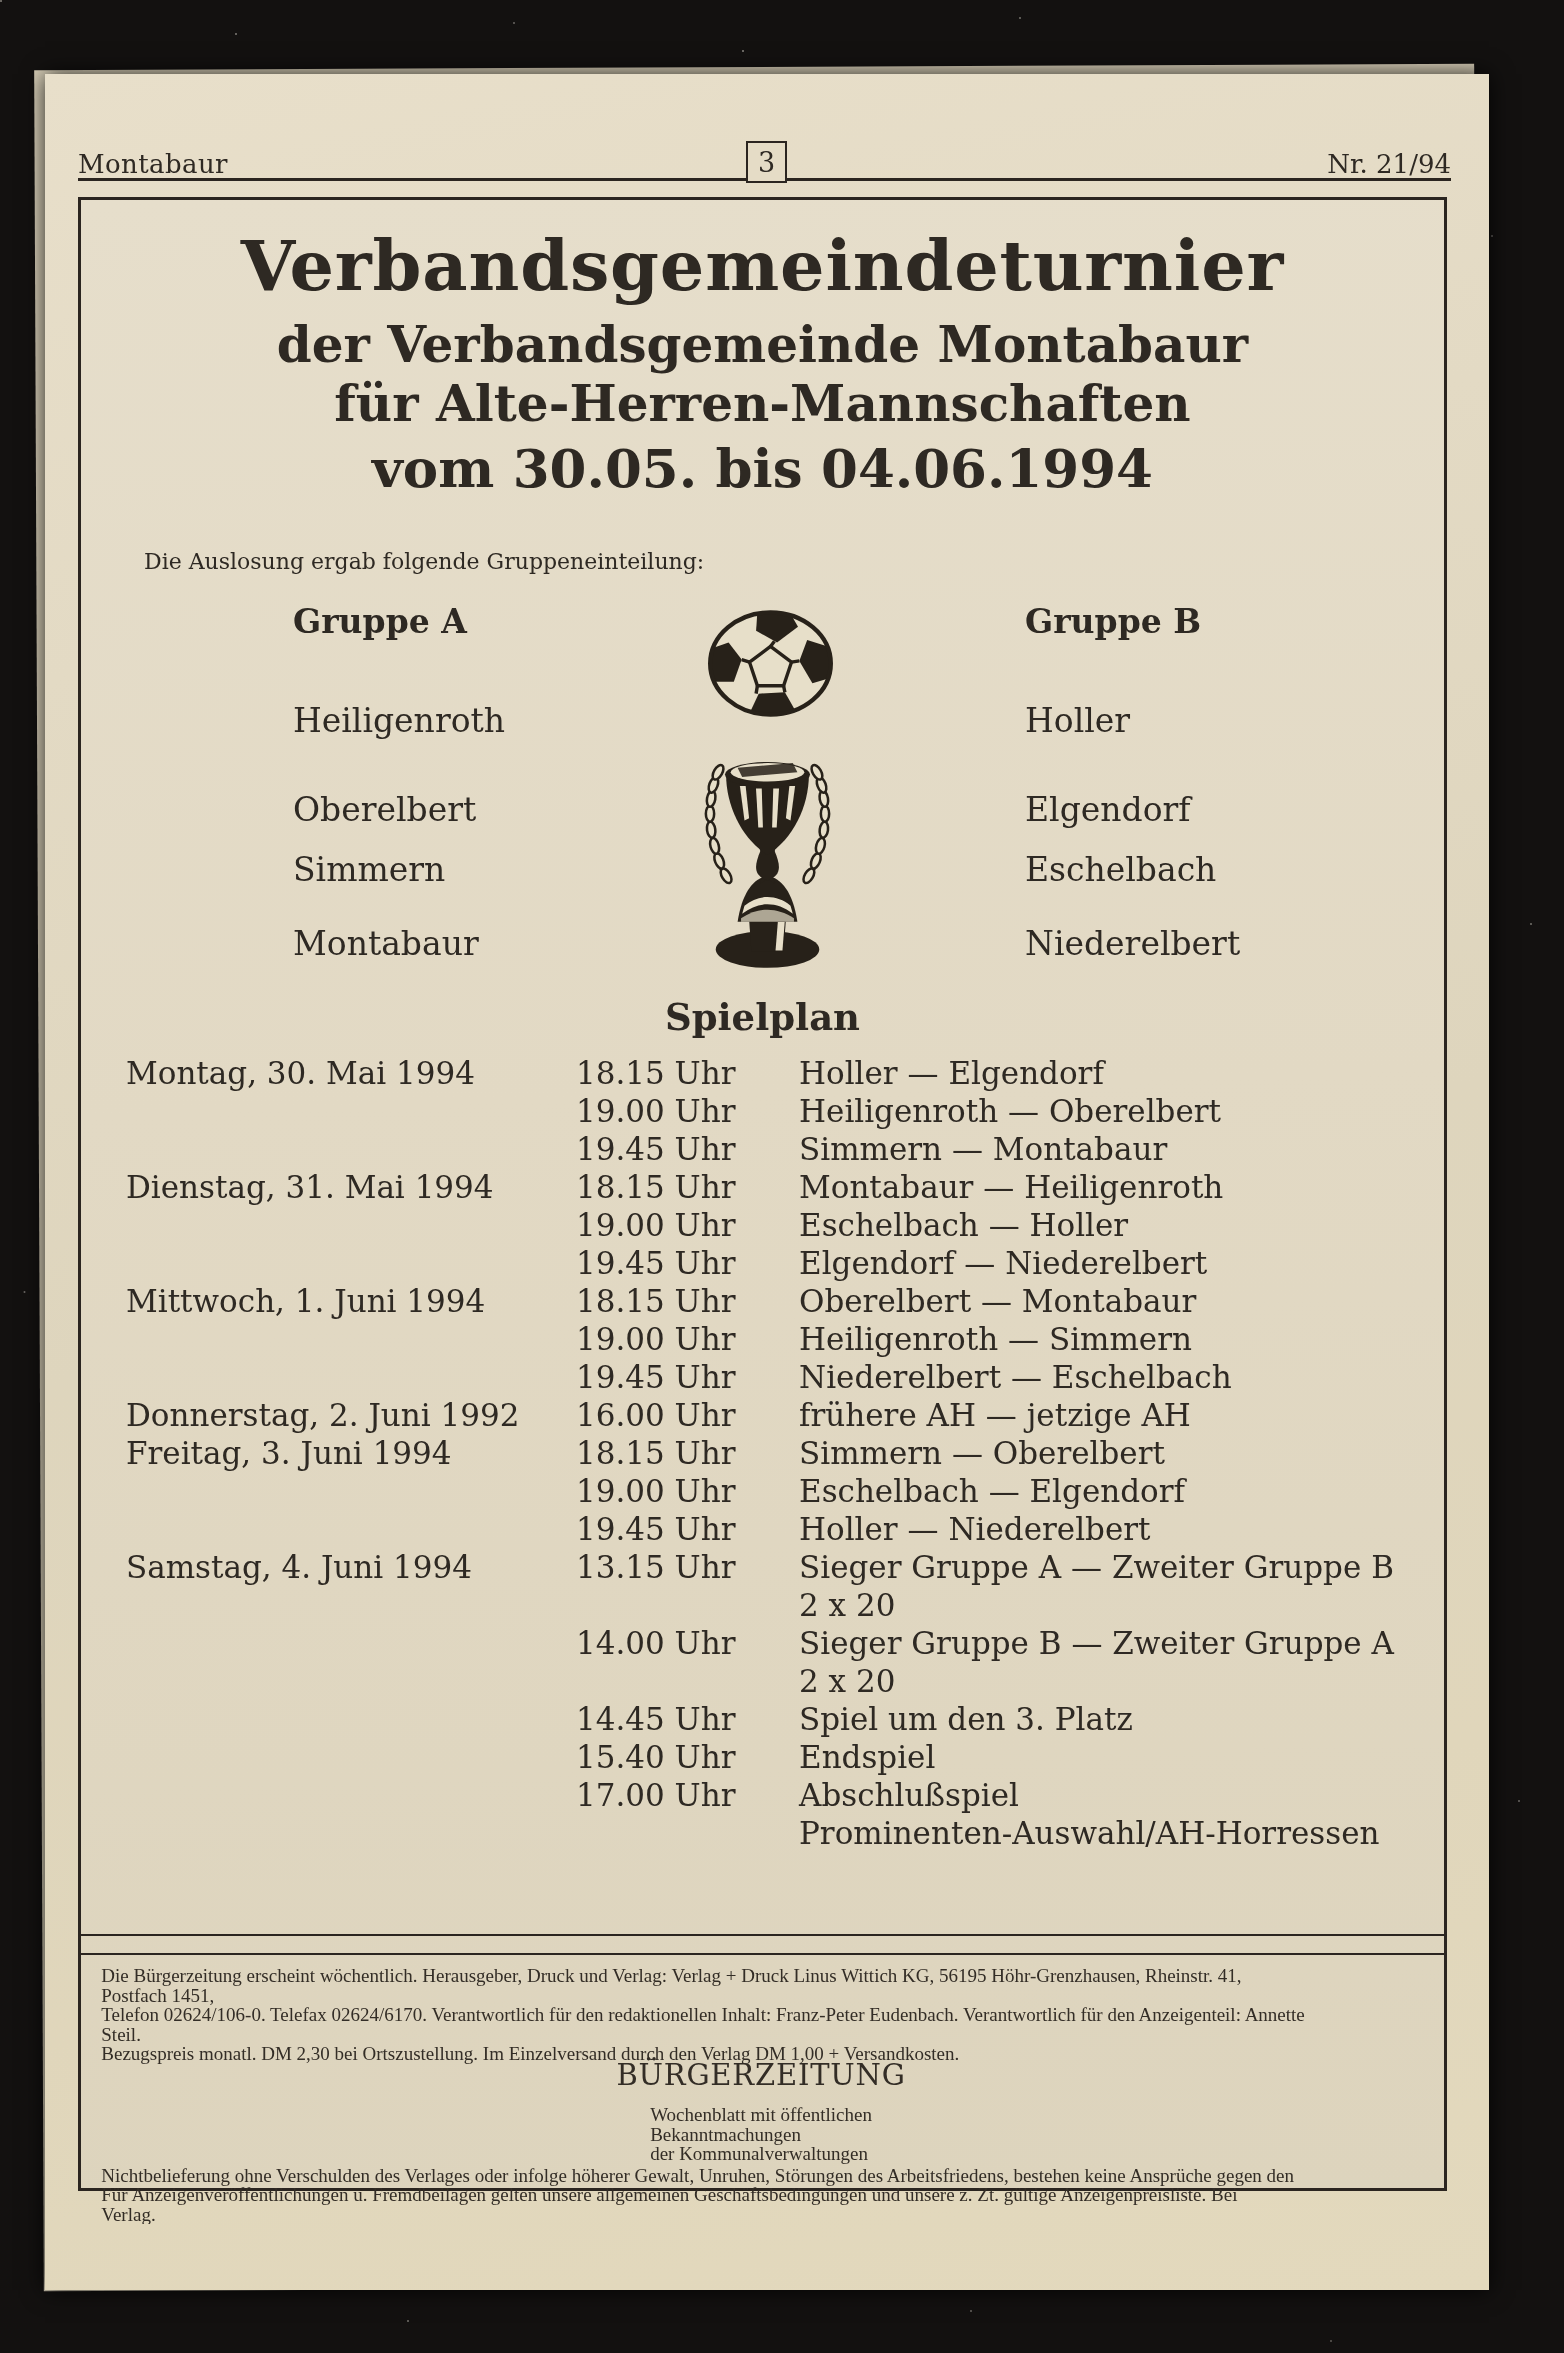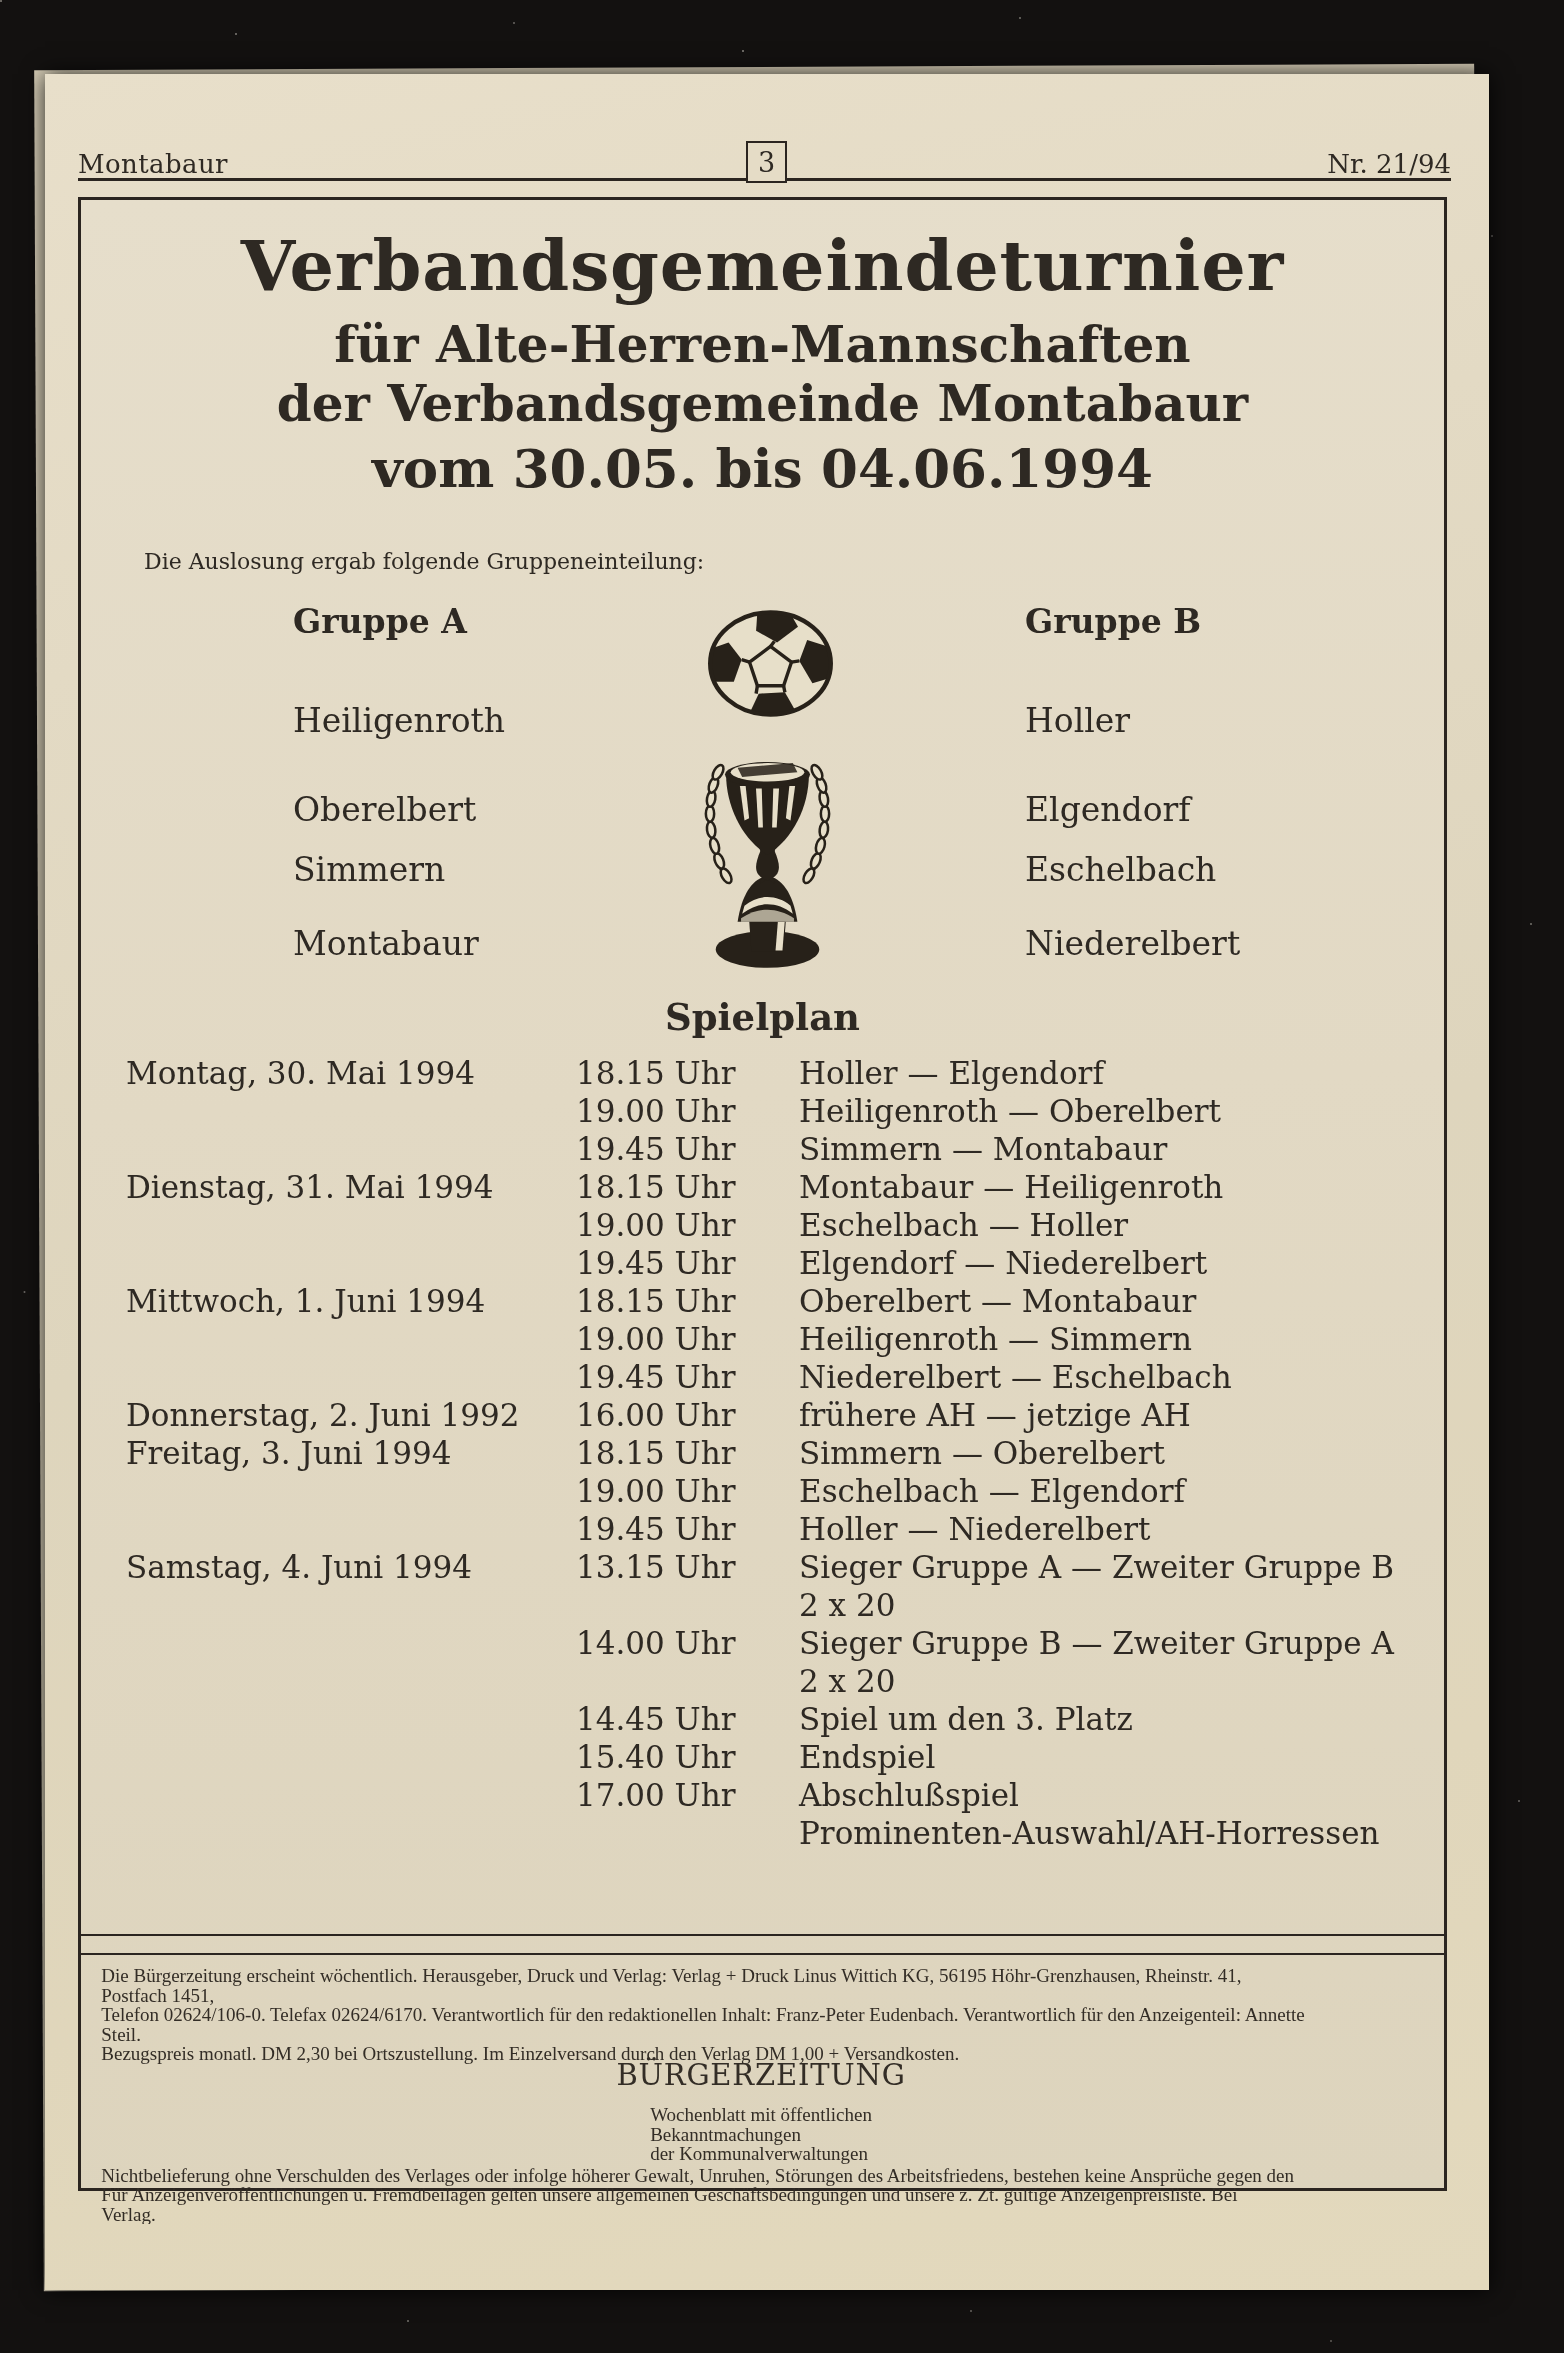--- a/index.html
+++ b/index.html
@@ -89,22 +89,22 @@
     <span>3</span>
   </div>
   <div class="ph-right">Nr. 21/94</div>
   <div class="ph-rule"></div>
 
   <div class="main-box">
     <div class="tournament">
 
       <div class="t-title">Verbandsgemeindeturnier</div>
       <div class="t-sub">
+        <div>der Verbandsgemeinde Montabaur</div>
         <div>für Alte-Herren-Mannschaften</div>
-        <div>der Verbandsgemeinde Montabaur</div>
       </div>
       <div class="t-dates">vom 30.05. bis 04.06.1994</div>
       <div class="t-intro">Die Auslosung ergab folgende Gruppeneinteilung:</div>
 
       <div class="groups">
         <div class="grp h ga y0">Gruppe A</div>
         <div class="grp ga y1">Heiligenroth</div>
         <div class="grp ga y2">Oberelbert</div>
         <div class="grp ga y3">Simmern</div>
         <div class="grp ga y4">Montabaur</div>

